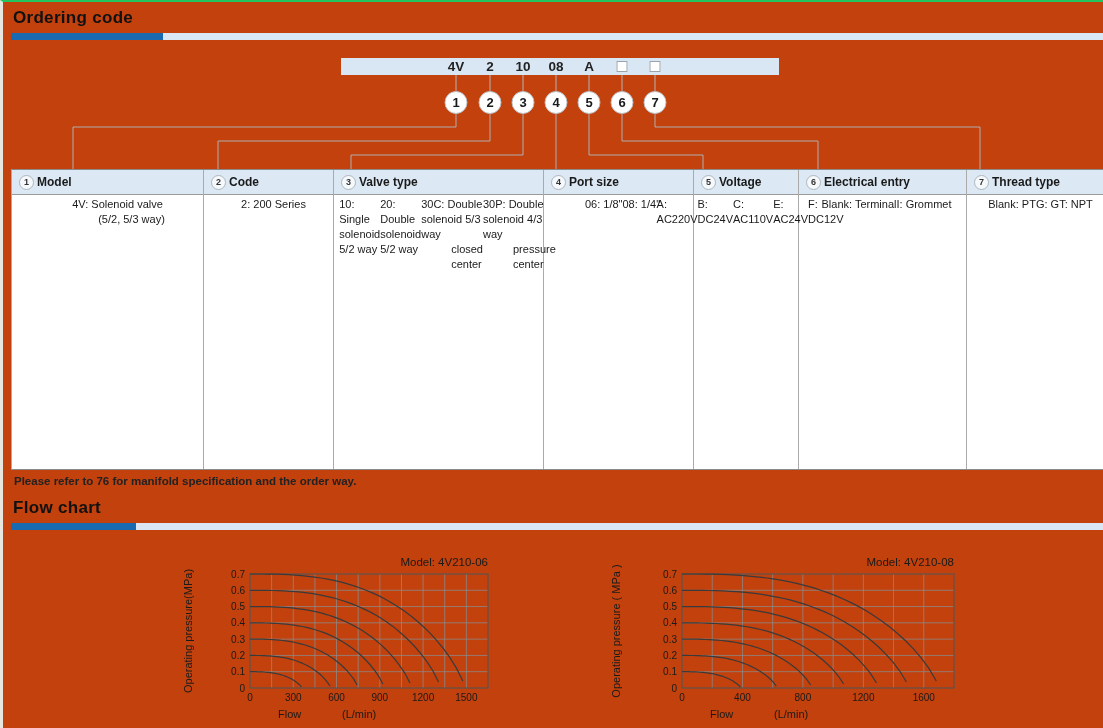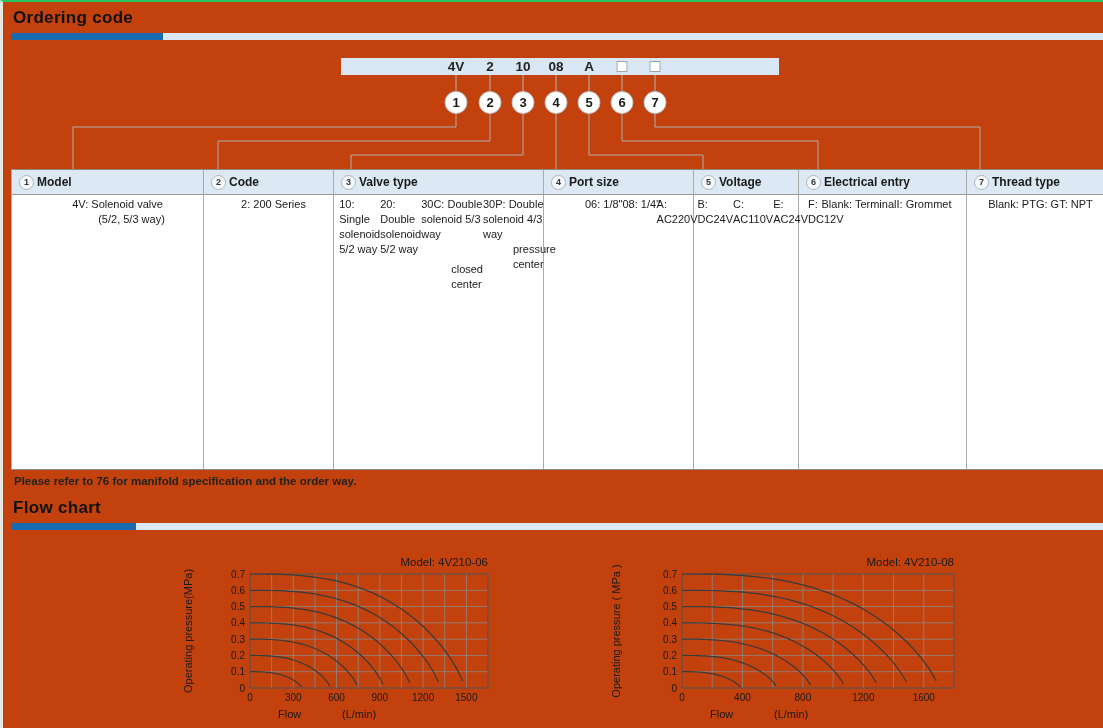--- a/index.html
+++ b/index.html
@@ -161,21 +161,21 @@
         </div>
       </div>
       <div class="ot-col" style="width: 210px; flex: 0 0 auto;">
         <div class="ot-head" style="background: rgb(220, 233, 245);">
           <span class="head-circ">3</span>
           <span>Valve type</span>
         </div>
         <div class="ot-body" style="padding-left: 22px;">
           <div class="ot-item"><span class="ot-line" style="">10: Single solenoid 5/2 way</span></div>
           <div class="ot-item"><span class="ot-line" style="">20: Double solenoid 5/2 way</span></div>
-          <div class="ot-item"><span class="ot-line" style="">30C: Double solenoid 5/3 way</span><span class="ot-line cont" style="margin-left: 30px; margin-top: 20px;">closed center</span></div>
+          <div class="ot-item"><span class="ot-line" style="">30C: Double solenoid 5/3 way</span><span class="ot-line cont" style="margin-left: 30px;">closed center</span></div>
           <div class="ot-item"><span class="ot-line" style="">30P: Double solenoid 4/3 way</span><span class="ot-line cont" style="margin-left: 30px;">pressure center</span></div>
         </div>
       </div>
       <div class="ot-col" style="width: 150px; flex: 0 0 auto;">
         <div class="ot-head" style="background: rgb(220, 233, 245);">
           <span class="head-circ">4</span>
           <span>Port size</span>
         </div>
         <div class="ot-body" style="padding-left: 12px;">
           <div class="ot-item"><span class="ot-line" style="">06: 1/8"</span></div>

